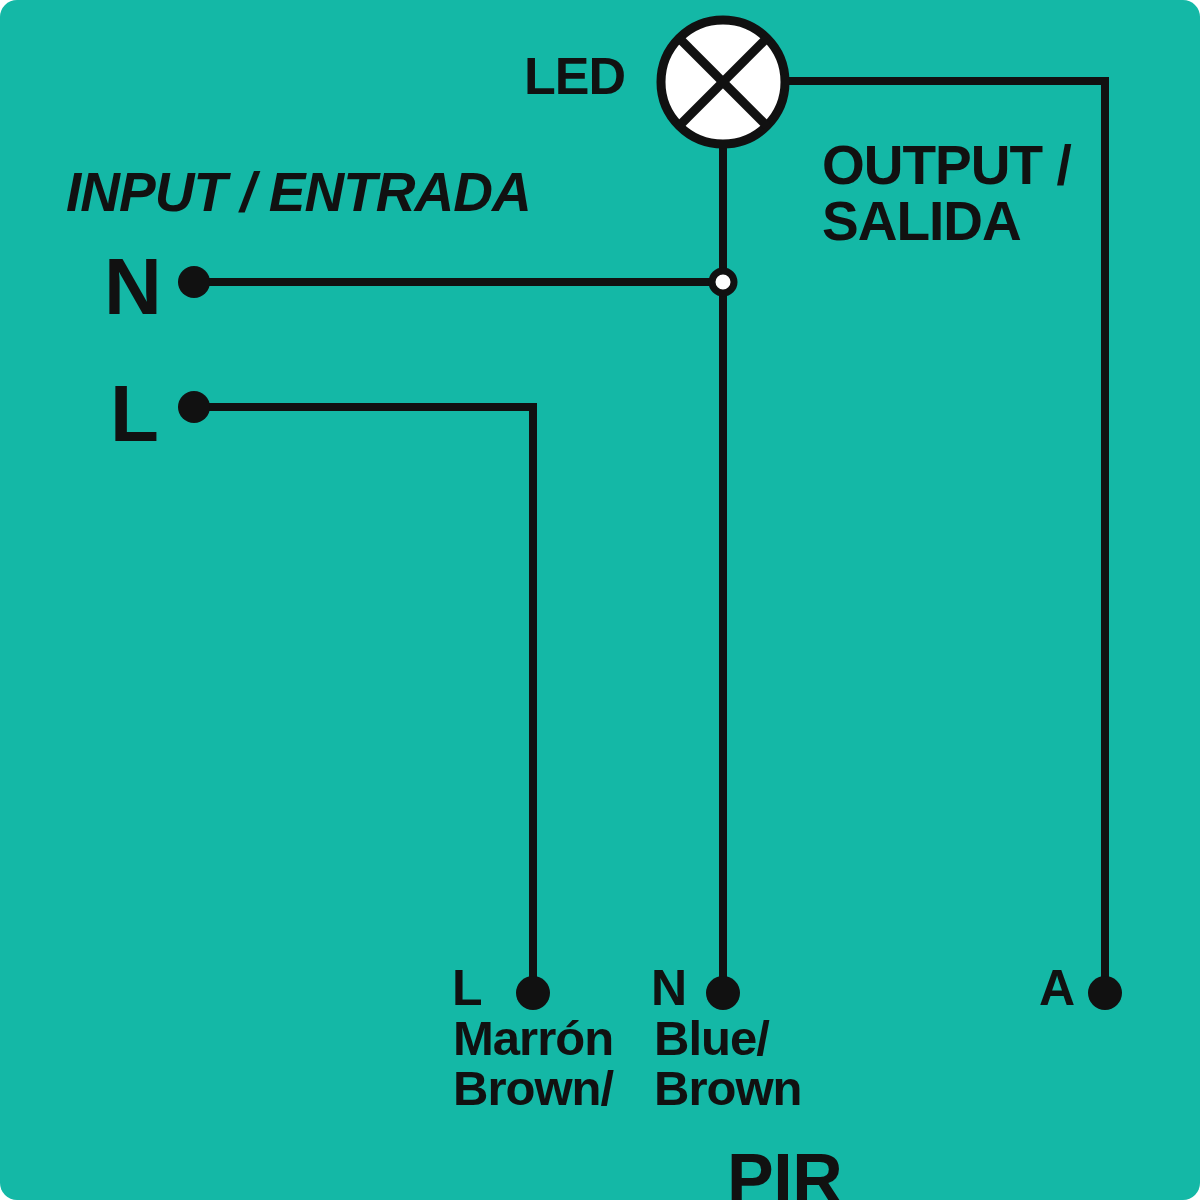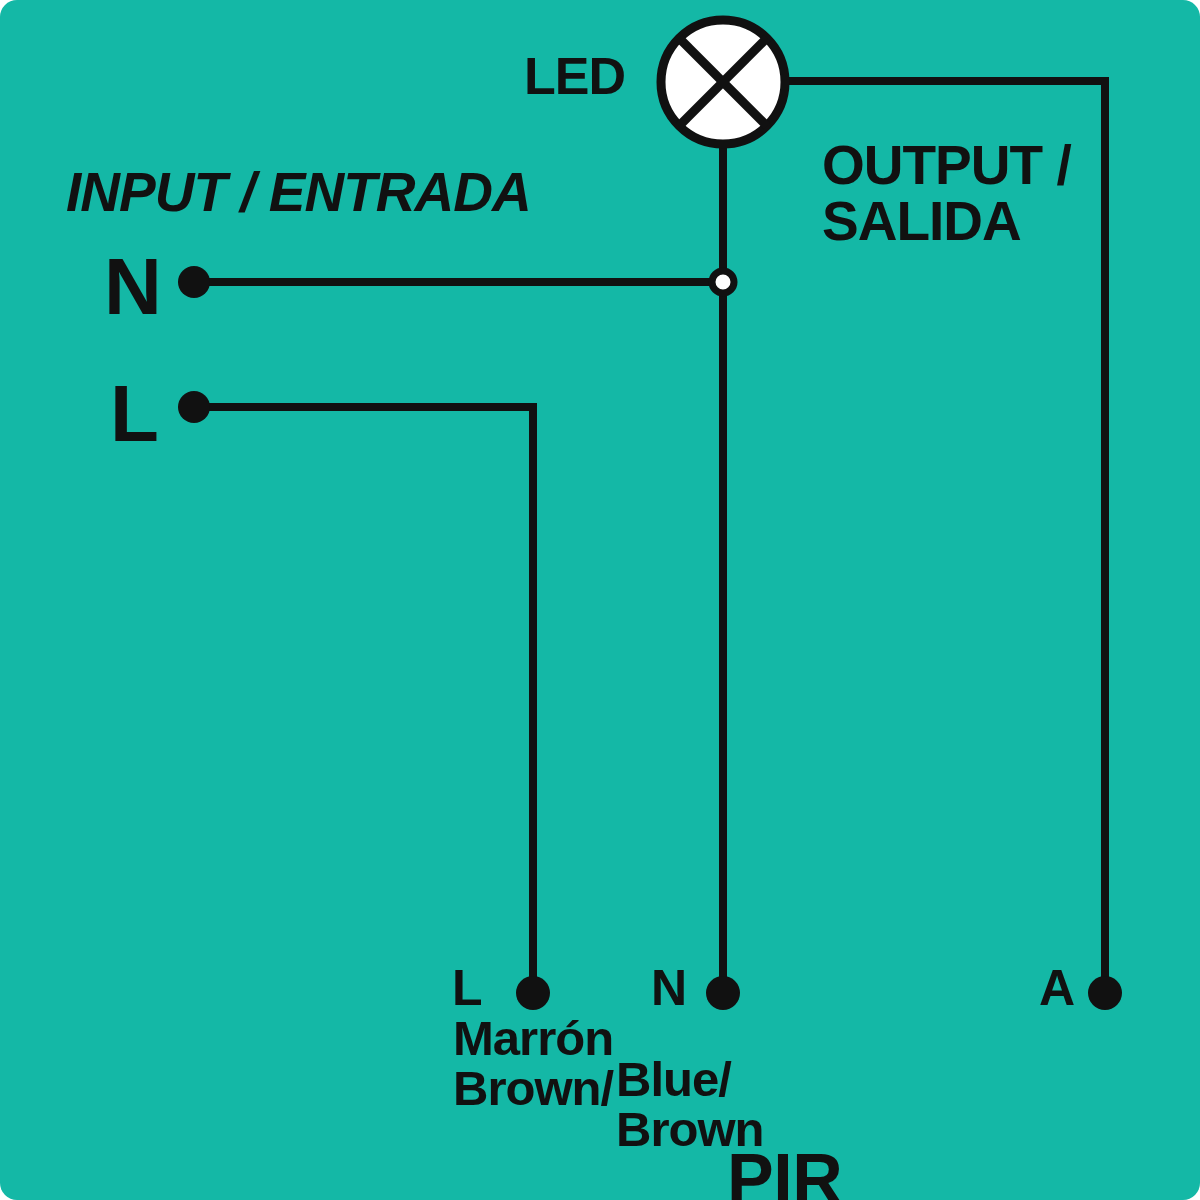--- a/index.html
+++ b/index.html
@@ -98,21 +98,21 @@
   <div class="label input-terminal-label" style="left:104px; top:247px;">N</div>
   <div class="label input-terminal-label" style="left:110px; top:374px;">L</div>
 
   <div class="label terminal-letter" style="left:452px; top:963px;">L</div>
   <div class="label wire-color-label" style="left:453px; top:1013px;">
     <div>Marrón</div>
     <div>Brown/</div>
   </div>
 
   <div class="label terminal-letter" style="left:651px; top:963px;">N</div>
-  <div class="label wire-color-label" style="left:616px; top:1013px;margin-top:41px;">
+  <div class="label wire-color-label" style="left:654px; top:1013px;">
     <div>Blue/</div>
     <div>Brown</div>
   </div>
 
   <div class="label terminal-letter" style="left:1039px; top:963px;">A</div>
 
   <div class="label pir-label" style="left:727px; top:1144px;">PIR</div>
 
 </div>
 

